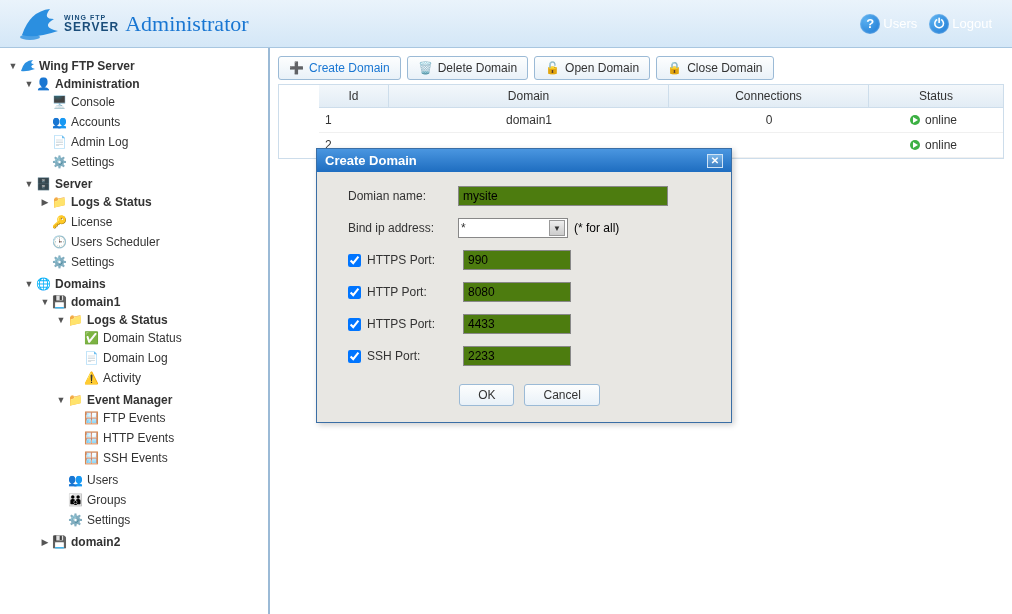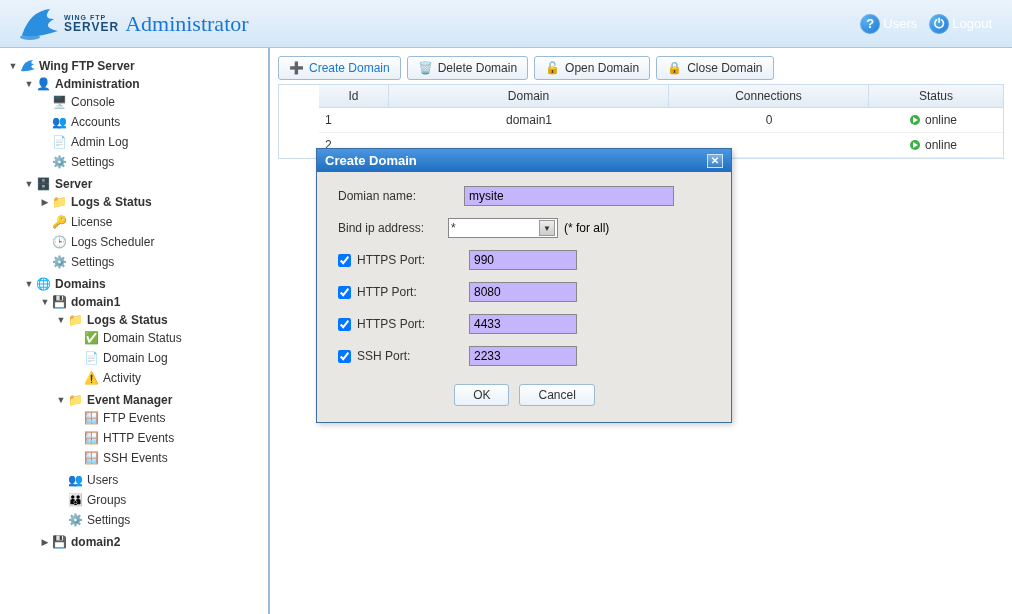--- a/index.html
+++ b/index.html
@@ -48,25 +48,25 @@
 .col-status { flex: 1; }
 .trow { display: flex; border-bottom: 1px solid #f0f0f0; padding: 2px 0; }
 .td { padding: 3px 6px; }
 .status-cell { display: flex; align-items: center; gap: 4px; padding-left: 40px;}
 .status-dot { width: 12px; height: 12px; }
 
 
 .dialog { position: absolute; left: 316px; top: 148px; width: 416px; border: 1px solid #3a6ea5; background: #e8e7e3; box-shadow: 2px 2px 6px rgba(0,0,0,0.2); }
 .dlg-title { background: linear-gradient(#4a96e0,#1e6dc0); color: #fff; font-weight: bold; padding: 4px 8px; display: flex; align-items: center; font-size: 13px; }
 .dlg-close { margin-left: auto; width: 16px; height: 14px; border: 1px solid #cfe3f6; background: linear-gradient(#79b4e8,#3c7fc4); color: #fff; display:flex; align-items:center; justify-content:center; font-size: 10px; cursor: pointer; }
-.dlg-body { padding: 14px 20px 12px 21px; }
+.dlg-body { padding: 14px 20px 12px 31px; }
 .frow { display: flex; align-items: center; margin-bottom: 12px; }
 .flabel { width: 110px; }
 .fcheck { margin-right: 6px; }
-.finput { border: 1px solid #888; padding: 2px 4px; font-size: 12px; background:#c4b5fd;margin-left:16px; }
+.finput { border: 1px solid #888; padding: 2px 4px; font-size: 12px; background:#4d7c0f; }
 .w210 { width: 210px; }
 .w108 { width: 108px; }
 .fsel { border: 1px solid #888; background:#fff; width: 110px; height: 20px; display:flex; align-items:center; padding: 0 2px; }
 .fsel .arrow { margin-left:auto; width:16px; height:16px; background: linear-gradient(#eee,#ccc); border:1px solid #999; display:flex; align-items:center; justify-content:center; font-size:8px; }
 .fhint { margin-left: 6px; color: #000000; }
 .dlg-actions { display: flex; justify-content: center; gap: 10px; margin-top: 18px; margin-bottom: 4px; }
 .dbtn { border: 1px solid #9bbad6; border-radius: 3px; background: linear-gradient(#fdfefe,#e9f1f8); padding: 3px 18px; cursor: pointer; }
 
 
 svg { display:block; }
@@ -168,21 +168,21 @@
                   <div class="row">
                     <span class="toggle"></span>
                     <span class="ico">🔑</span>
                     <span>License</span>
                   </div>
                 </li>
               <li>
                   <div class="row">
                     <span class="toggle"></span>
                     <span class="ico">🕒</span>
-                    <span>Logs Scheduler</span>
+                    <span>Users Scheduler</span>
                   </div>
                 </li>
               <li>
                   <div class="row">
                     <span class="toggle"></span>
                     <span class="ico">⚙️</span>
                     <span>Settings</span>
                   </div>
                 </li>
             </ul>

